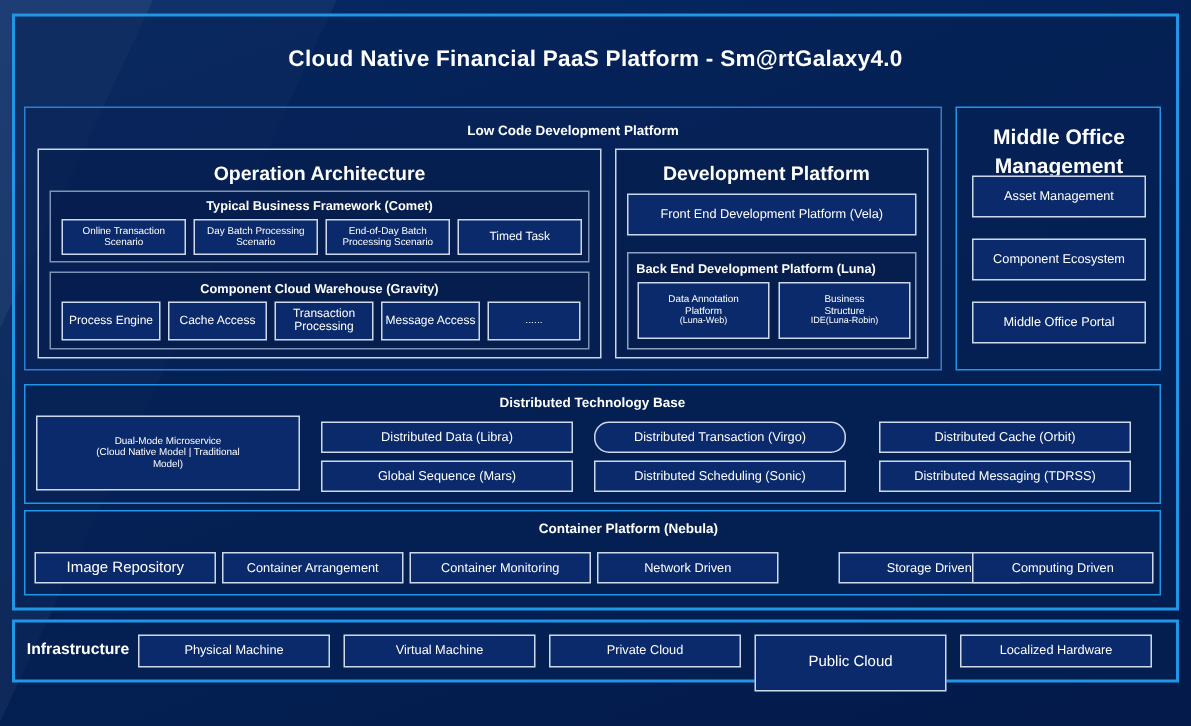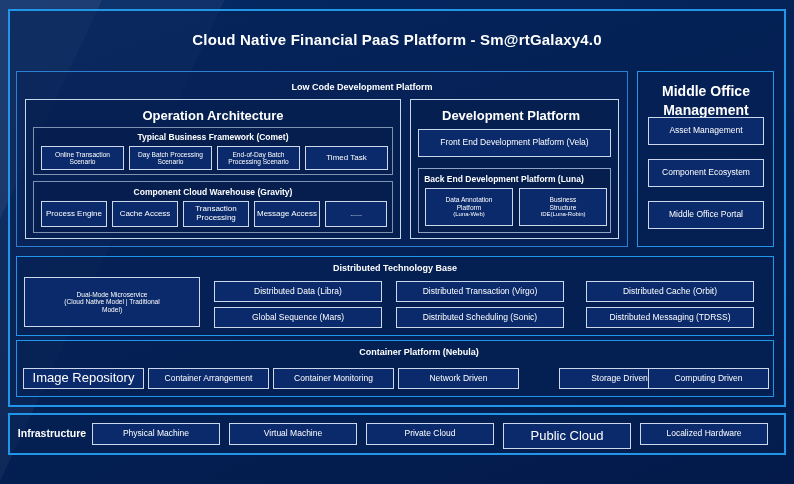--- a/index.html
+++ b/index.html
@@ -45,21 +45,21 @@
     position:absolute;width:100%;text-align:center;
     font-weight:bold;color:#ffffff;
   }
   
   #outer{left:8px;top:9px;width:778px;height:398px;border-width:2px;}
   #page-title{
     left:0;top:31px;font-size:15px;letter-spacing:.2px;
   }
   
   #lowcode{left:16px;top:71px;width:612px;height:176px;}
-  #lowcode-title{top:82px;left:4px;width:716px;font-size:9px;}
+  #lowcode-title{top:82px;left:24px;width:716px;font-size:9px;}
   #oparch{left:25px;top:99px;width:376px;height:140px;border-color:#c9d7ea;}
   #oparch-title{top:108px;left:25px;width:376px;font-size:13px;}
   #tbf{left:33px;top:127px;width:360px;height:48px;border-color:#7e93b4;}
   #tbf-title{top:132px;left:33px;width:360px;font-size:8.5px;}
   #ccw{left:33px;top:181px;width:360px;height:52px;border-color:#7e93b4;}
   #ccw-title{top:187px;left:33px;width:360px;font-size:8.5px;}
   #devplat{left:410px;top:99px;width:209px;height:140px;border-color:#c9d7ea;}
   #devplat-title{top:108px;left:410px;width:202px;font-size:13px;}
   #fe{left:418px;top:129px;width:193px;height:28px;border-color:#c9d7ea;background:#0a2a6b;}
   #be{left:418px;top:168px;width:193px;height:65px;border-color:#8ea3c4;}
@@ -142,36 +142,36 @@
   <div class="frame" id="dtb"></div>
   <div class="hdr" id="dtb-title">Distributed Technology Base</div>
 
   <div class="chip" style="left:24px;top:277px;width:176px;height:50px;flex-direction:column;">
     <span class="small">Dual-Mode Microservice</span>
     <span class="small">(Cloud Native Model | Traditional</span>
     <span class="small">Model)</span>
   </div>
 
   <div class="chip" style="left:214px;top:281px;width:168px;height:21px;font-size:8.5px;">Distributed Data (Libra)</div>
-  <div class="chip" style="left:396px;top:281px;width:168px;height:21px;font-size:8.5px;">Distributed Transaction (Virgo)</div>
+  <div class="chip" style="left:396px;top:281px;width:168px;height:21px;font-size:8.5px;border-radius:10px;">Distributed Transaction (Virgo)</div>
   <div class="chip" style="left:586px;top:281px;width:168px;height:21px;font-size:8.5px;">Distributed Cache (Orbit)</div>
   <div class="chip" style="left:214px;top:307px;width:168px;height:21px;font-size:8.5px;">Global Sequence (Mars)</div>
   <div class="chip" style="left:396px;top:307px;width:168px;height:21px;font-size:8.5px;">Distributed Scheduling (Sonic)</div>
   <div class="chip" style="left:586px;top:307px;width:168px;height:21px;font-size:8.5px;">Distributed Messaging (TDRSS)</div>
 
   <div class="frame" id="cplat"></div>
   <div class="hdr" id="cplat-title">Container Platform (Nebula)</div>
-  <div class="chip" style="left:23px;top:368px;width:121px;height:21px;font-size:13px;">Image Repository</div>
+  <div class="chip" style="left:23px;top:368px;width:121px;height:21px;font-size:10px;">Image Repository</div>
   <div class="chip" style="left:273px;top:368px;width:121px;height:21px;font-size:8.5px;">Container Monitoring</div>
   <div class="chip" style="left:148px;top:368px;width:121px;height:21px;font-size:8.5px;">Container Arrangement</div>
   <div class="chip" style="left:398px;top:368px;width:121px;height:21px;font-size:8.5px;">Network Driven</div>
   <div class="chip" style="left:523px;top:368px;width:121px;height:21px;font-size:8.5px;margin-left:36px;">Storage Driven</div>
   <div class="chip" style="left:648px;top:368px;width:121px;height:21px;font-size:8.5px;">Computing Driven</div>
 
   <div class="frame" id="infra"></div>
   <div id="infra-label">Infrastructure</div>
   <div class="chip" style="left:92px;top:423px;width:128px;height:22px;font-size:8.5px;">Physical Machine</div>
   <div class="chip" style="left:229px;top:423px;width:128px;height:22px;font-size:8.5px;">Virtual Machine</div>
   <div class="chip" style="left:366px;top:423px;width:128px;height:22px;font-size:8.5px;">Private Cloud</div>
-  <div class="chip" style="left:503px;top:423px;width:128px;height:26px;font-size:13px;">Public Cloud</div>
+  <div class="chip" style="left:503px;top:423px;width:128px;height:38px;font-size:10px;">Public Cloud</div>
   <div class="chip" style="left:640px;top:423px;width:128px;height:22px;font-size:8.5px;">Localized Hardware</div>
 
 </div>
 
 </body></html>

